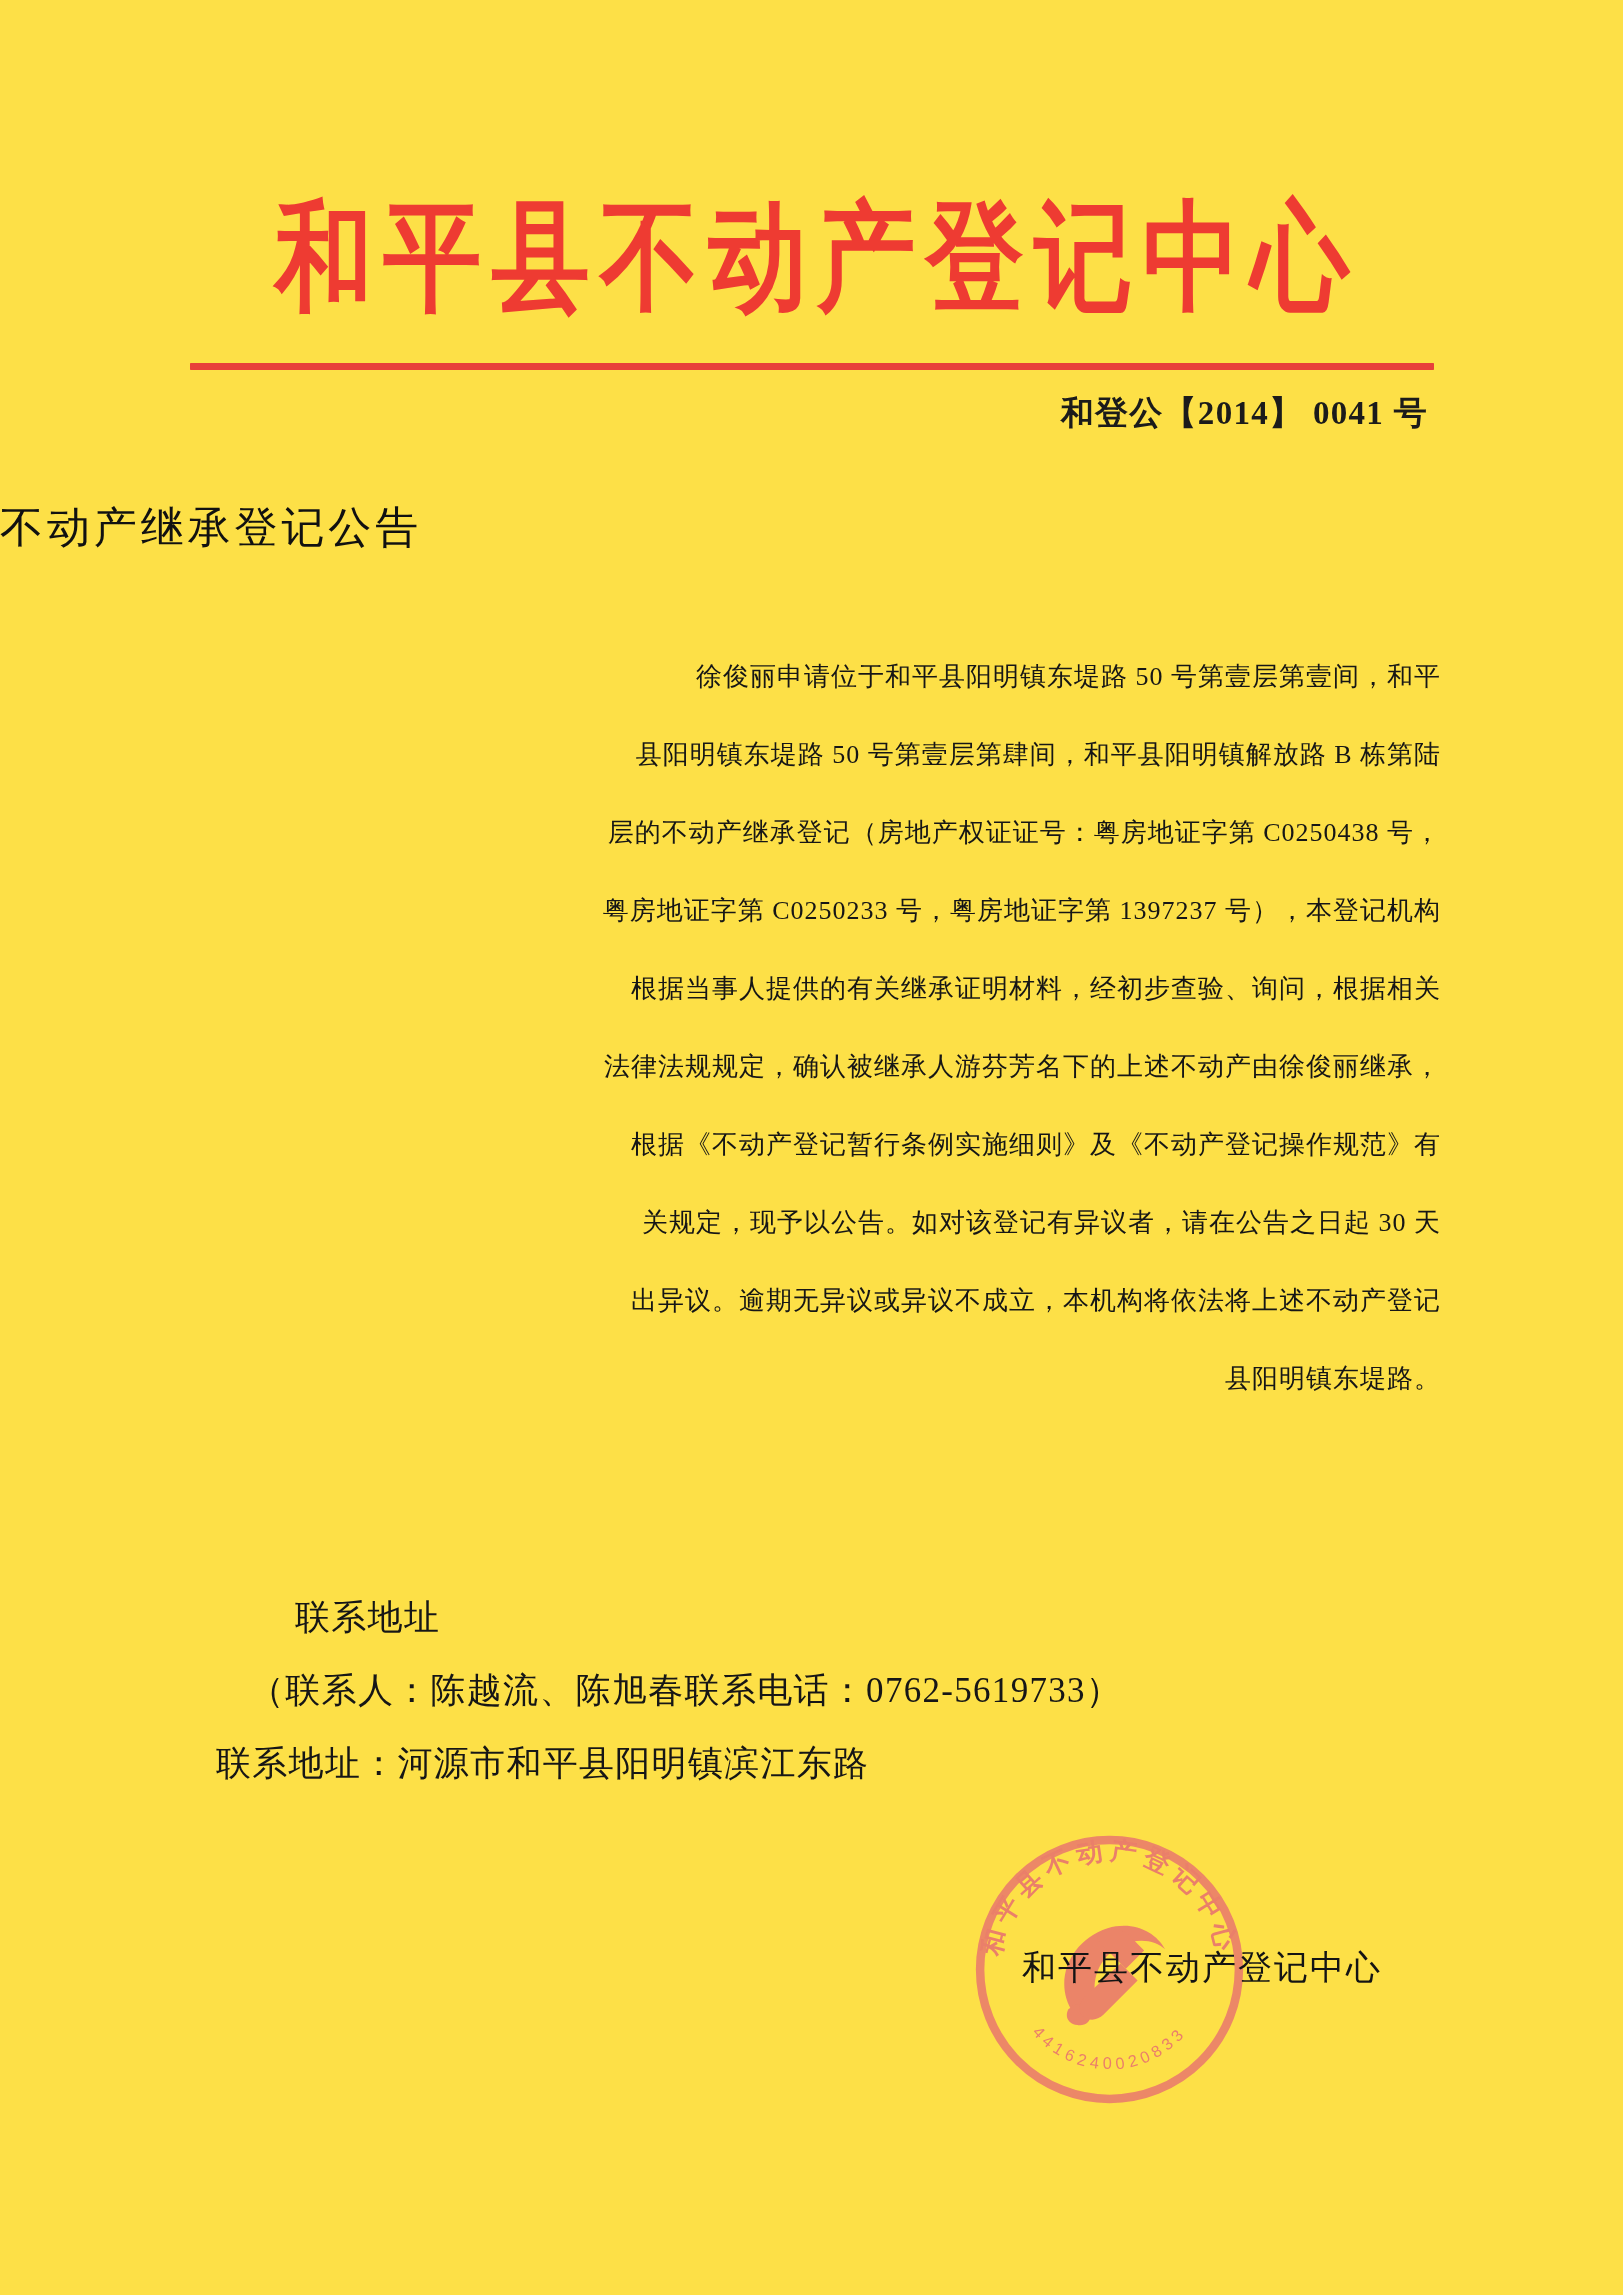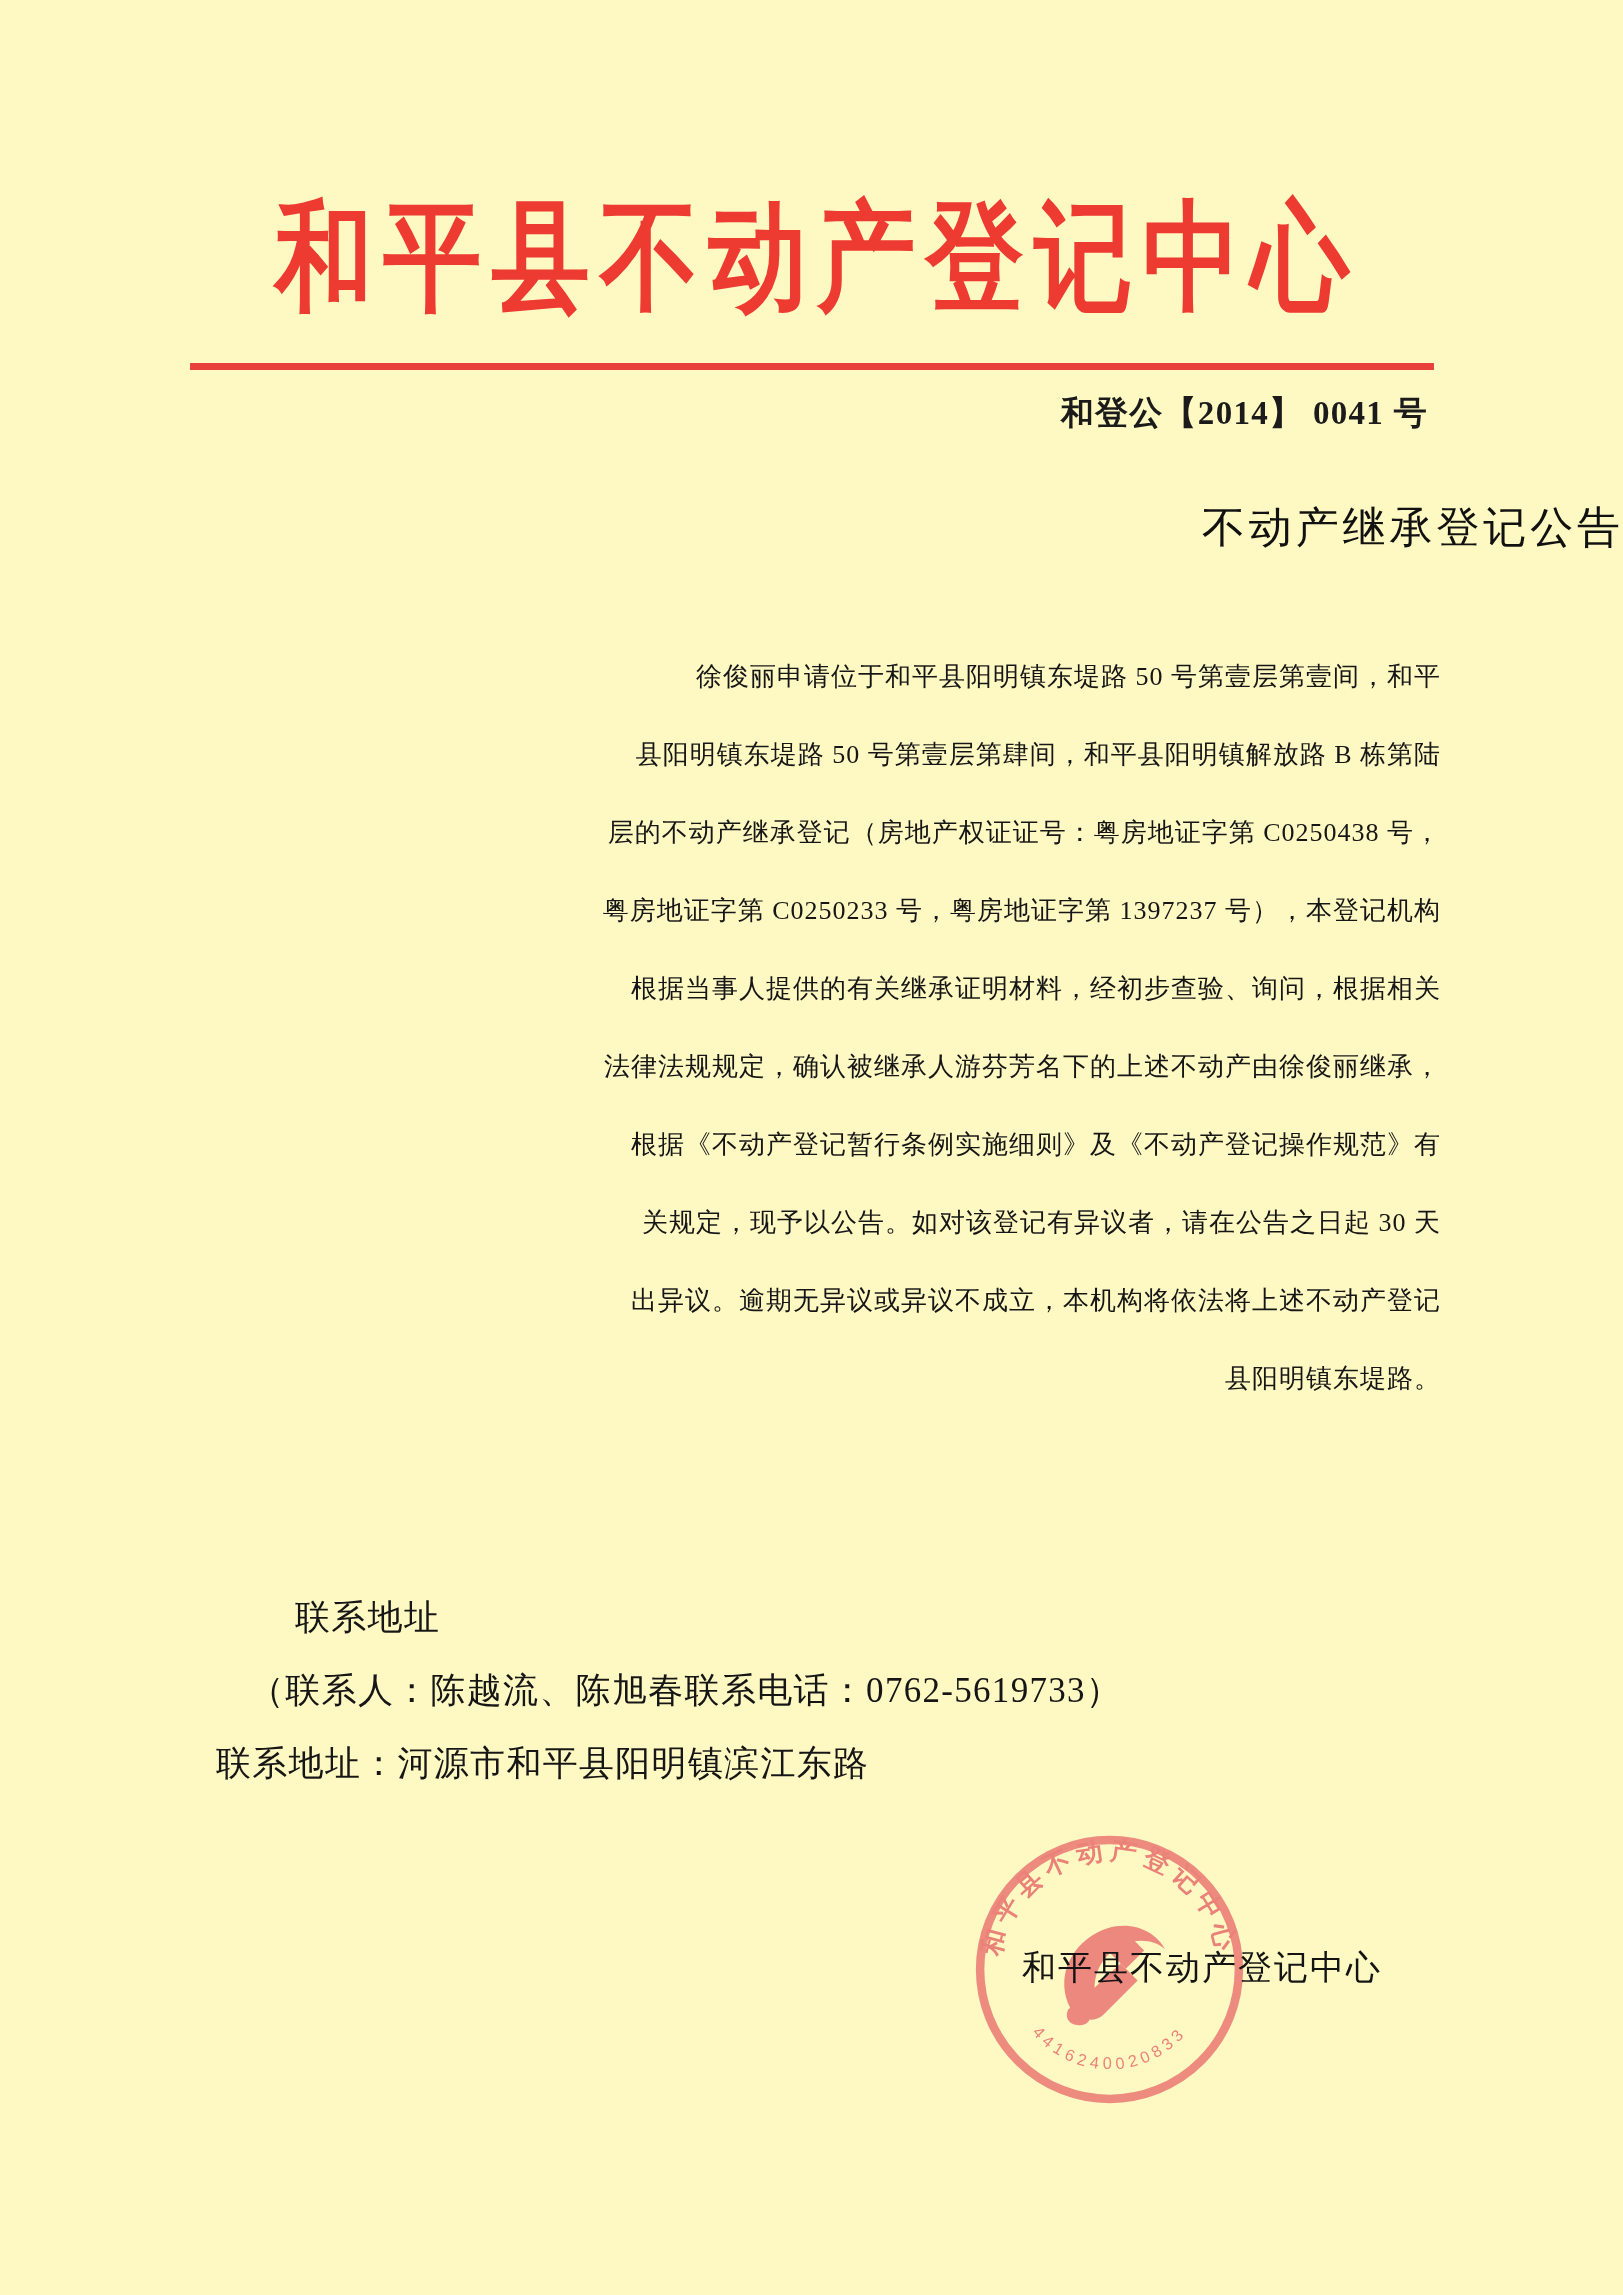--- a/index.html
+++ b/index.html
@@ -13,21 +13,21 @@
     height: 2295px;
     position: relative;
     font-family: "Liberation Serif", "DejaVu Serif", serif;
     color: #1a1a1a;
     overflow: hidden;
   }
 
   .page {
     position: absolute;
     inset: 0;
-    background: #fef9c3;
+    background: #fde047;
   }
 
   
   .letterhead {
     position: absolute;
     left: 0;
     right: 0;
     top: 196px;
     text-align: center;
   }
@@ -67,21 +67,21 @@
     font-family: "Liberation Serif", "DejaVu Serif", serif;
   }
   .doc-number .brk { font-family: "DejaVu Sans", sans-serif; }
 
   
   .doc-title {
     position: absolute;
     left: 0;
     right: 0;
     top: 499px;
-    text-align: right;
+    text-align: left;
     font-size: 43px;
     letter-spacing: 3.9px;
     color: #111;
     font-family: "Liberation Serif", "DejaVu Serif", serif;
   }
 
   
   .body-block {
     position: absolute;
     left: 216px;

